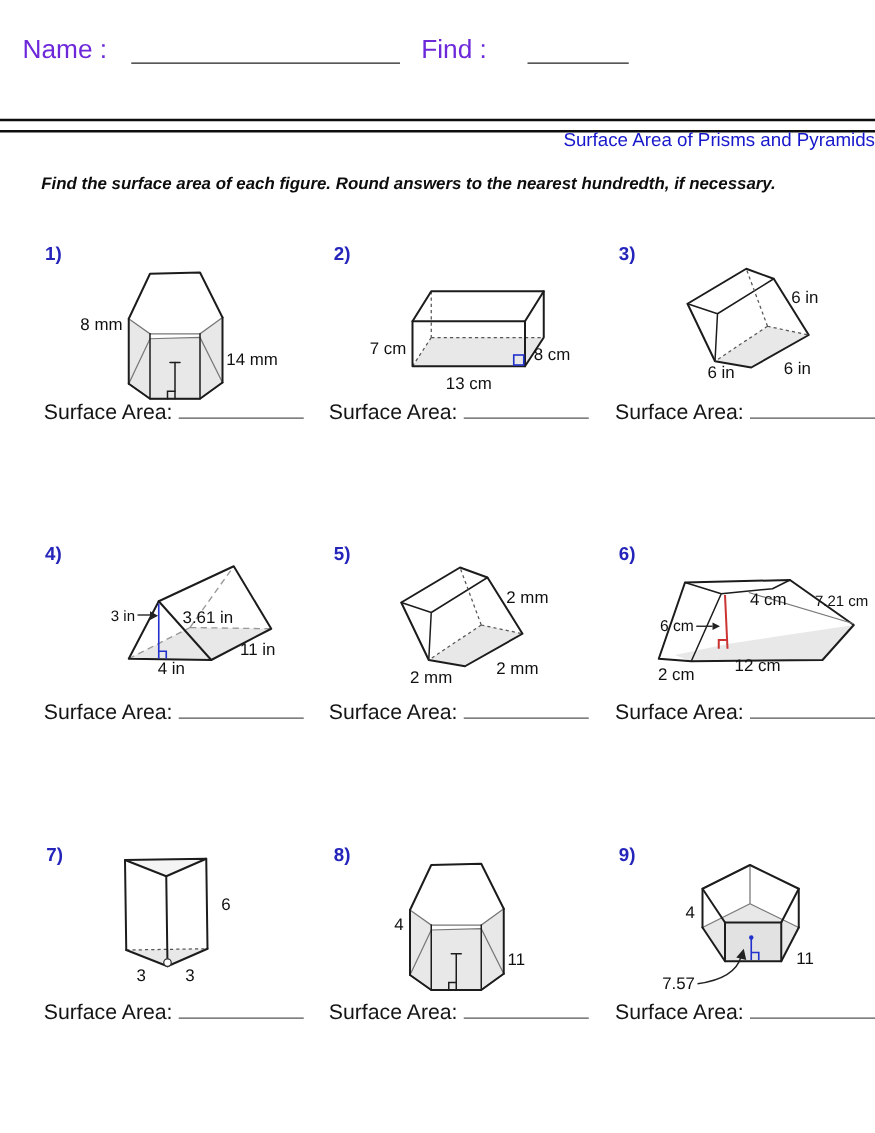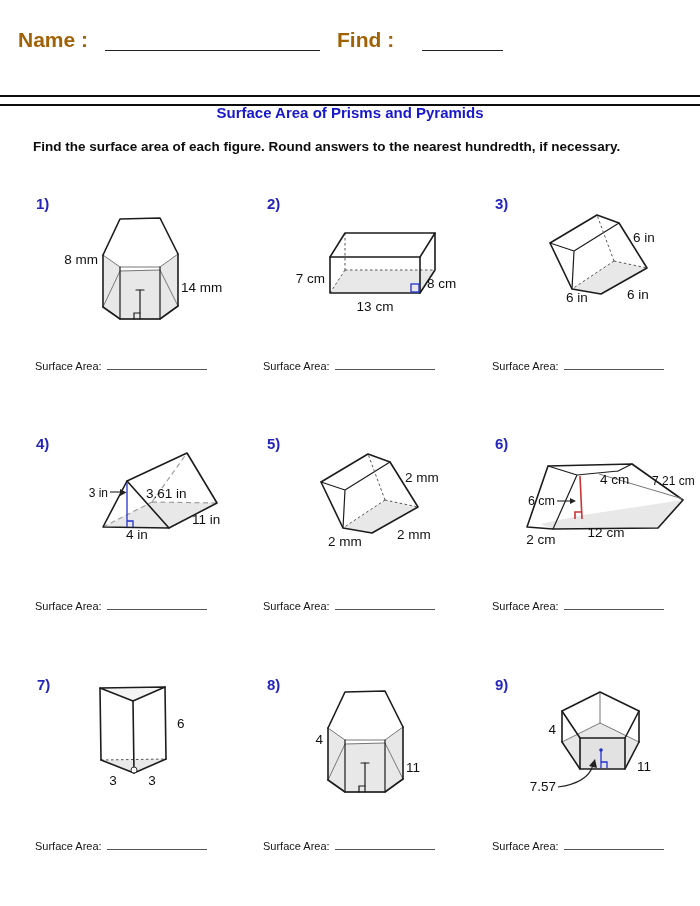--- a/index.html
+++ b/index.html
@@ -1,27 +1,27 @@
 <!DOCTYPE html>
 <html><head>
 <meta charset="utf-8">
 <style>
   html,body{margin:0;padding:0;}
   body{
     width:700px;height:906px;position:relative;background:#ffffff;
     font-family:"Liberation Sans",sans-serif;color:#111;overflow:hidden;
   }
   .abs{position:absolute;}
-  .hdr-label{font-size:21px;color:#a16207;font-weight:bold;}
+  .hdr-label{font-size:21px;color:#6d28d9;}
   .hline{border-bottom:1.7px solid #222;height:22px;}
   .rule{border-top:2.6px solid #0d0d0d;border-bottom:2.6px solid #0d0d0d;height:7px;left:0;right:0;}
-  .title{left:0;right:0;text-align:center;font-size:15px;font-weight:bold;color:#1717cc;}
-  .instr{font-size:13.5px;font-weight:bold;color:#0d0d0d;}
+  .title{left:0;right:0;text-align:right;font-size:15px;font-weight:normal;color:#1717cc;}
+  .instr{font-size:13.5px;font-weight:bold;color:#0d0d0d;font-style:italic;}
   .pnum{font-size:15px;font-weight:bold;color:#2525bb;}
-  .sa{font-size:11px;color:#151515;white-space:nowrap;margin-top:36px;}
+  .sa{font-size:17px;color:#151515;white-space:nowrap;}
   .sa-line{display:inline-block;width:100px;height:13px;border-bottom:1.2px solid #555;margin-left:5px;}
   svg.fig{position:absolute;overflow:visible;}
   svg.fig text{font-size:13.5px;fill:#101010;}
   svg.fig .sm{font-size:12px;}
   svg.fig .md{font-size:12.5px;}
   .ln{stroke:#1c1c1c;fill:none;stroke-width:1.6;stroke-linejoin:round;stroke-linecap:round;}
   .ln2{stroke:#1c1c1c;fill:none;stroke-width:1.2;stroke-linecap:round;}
   .thin{stroke:#777;fill:none;stroke-width:1;}
   .dash{stroke:#555;fill:none;stroke-width:1;stroke-dasharray:2.5 2.5;}
   .dashL{stroke:#999;fill:none;stroke-width:1.1;stroke-dasharray:5 3.5;}

